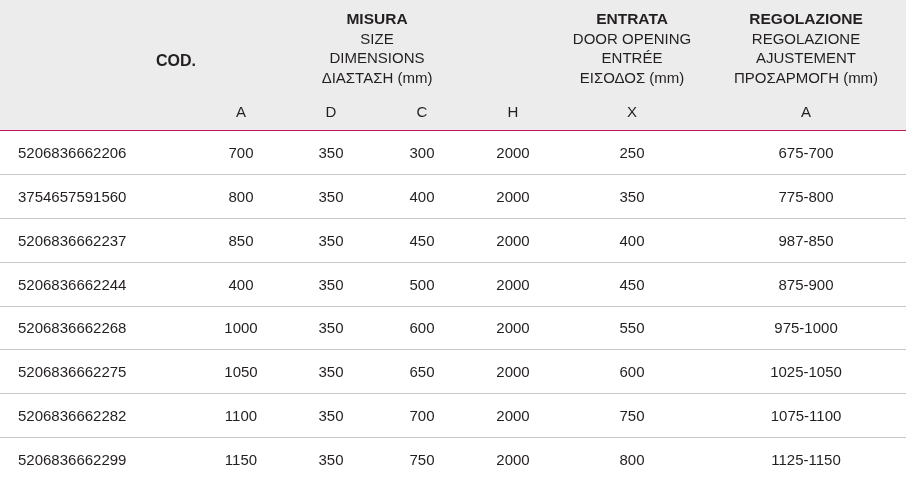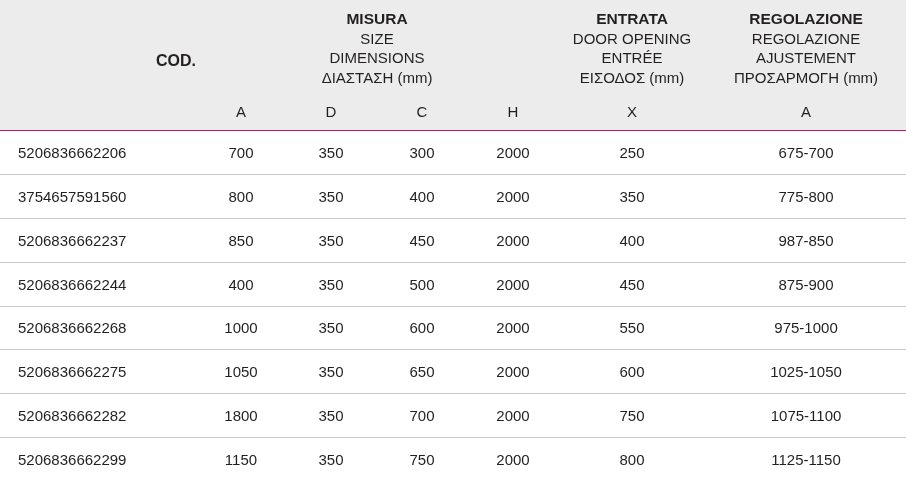--- a/index.html
+++ b/index.html
@@ -183,21 +183,21 @@
         <td class="cod-cell">5206836662275</td>
         <td>1050</td>
         <td>350</td>
         <td>650</td>
         <td>2000</td>
         <td>600</td>
         <td>1025-1050</td>
       </tr>
       <tr>
         <td class="cod-cell">5206836662282</td>
-        <td>1800</td>
+        <td>1100</td>
         <td>350</td>
         <td>700</td>
         <td>2000</td>
         <td>750</td>
         <td>1075-1100</td>
       </tr>
       <tr>
         <td class="cod-cell">5206836662299</td>
         <td>1150</td>
         <td>350</td>

